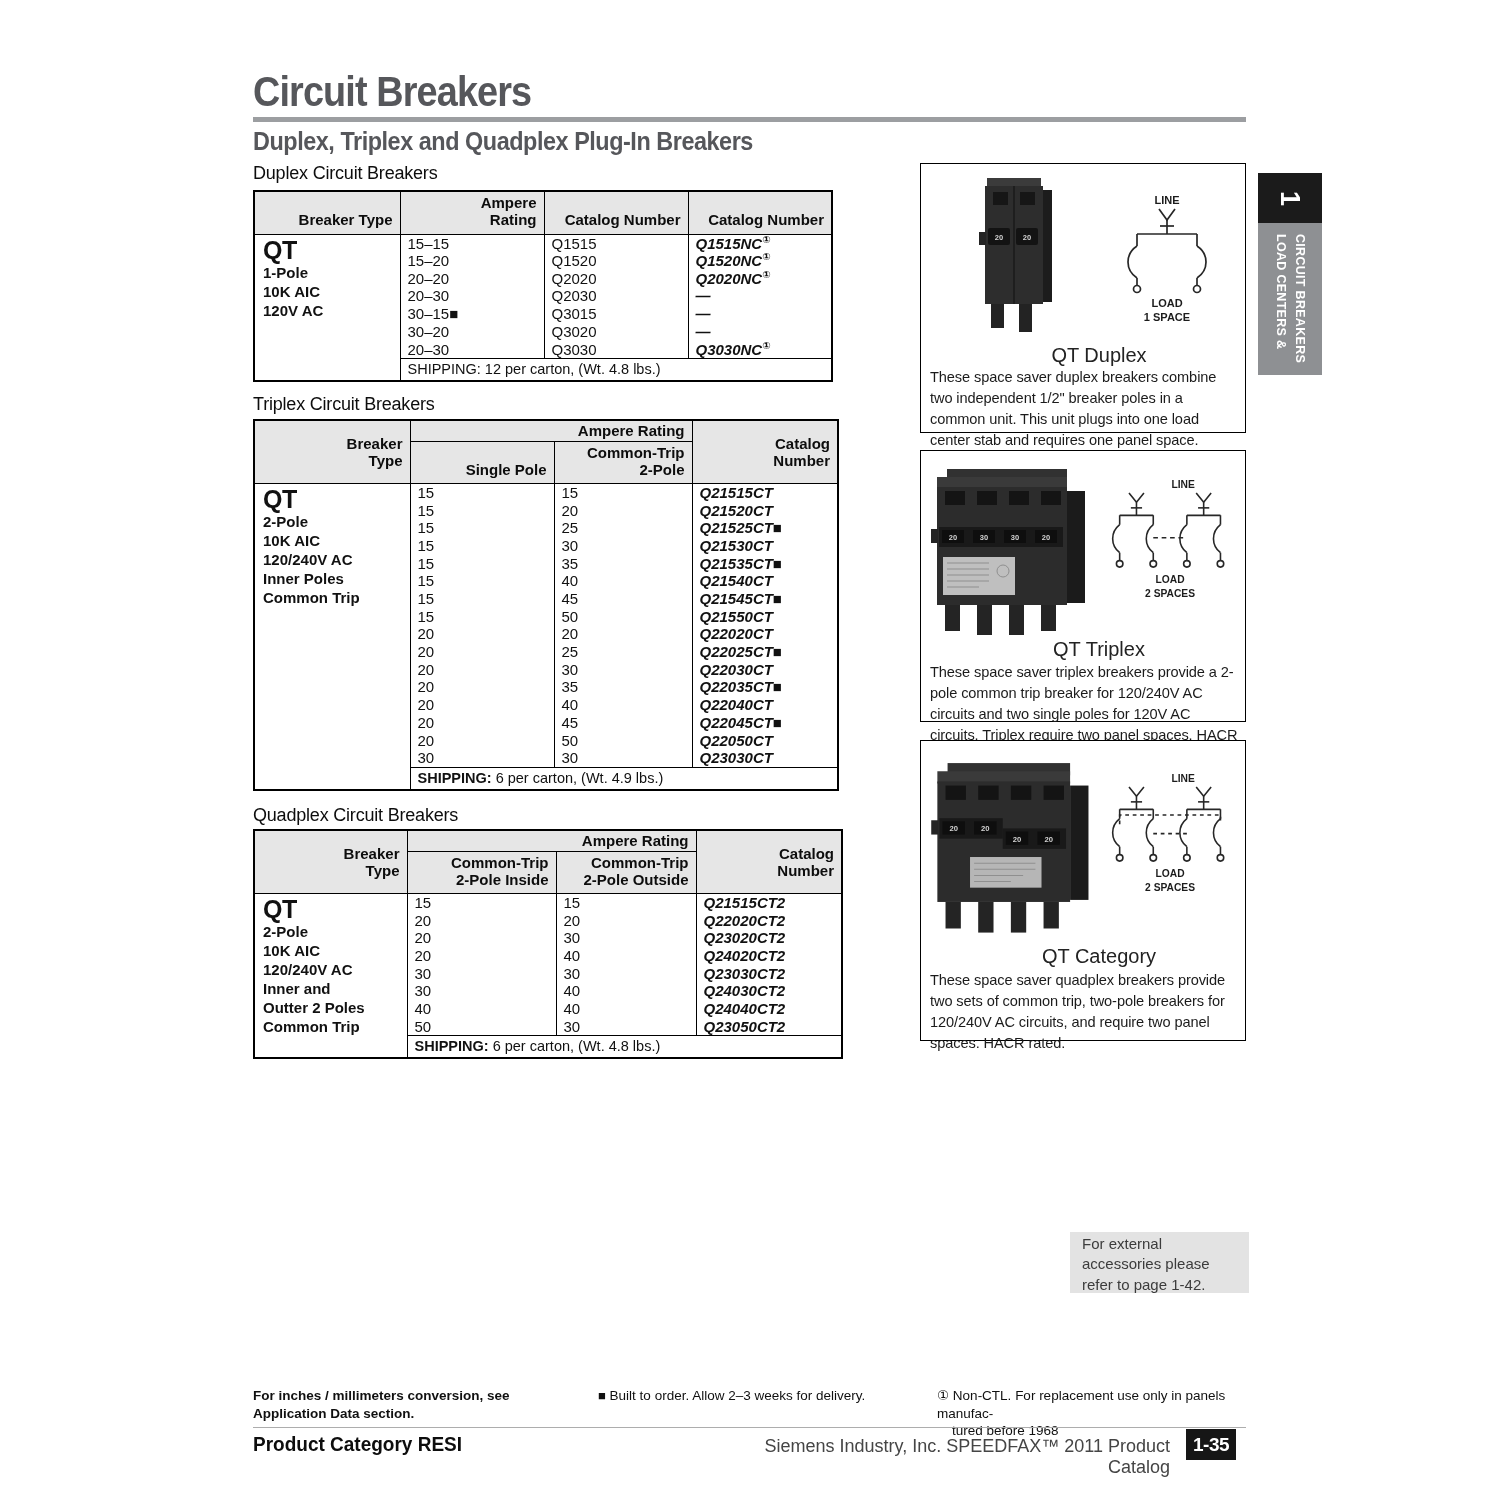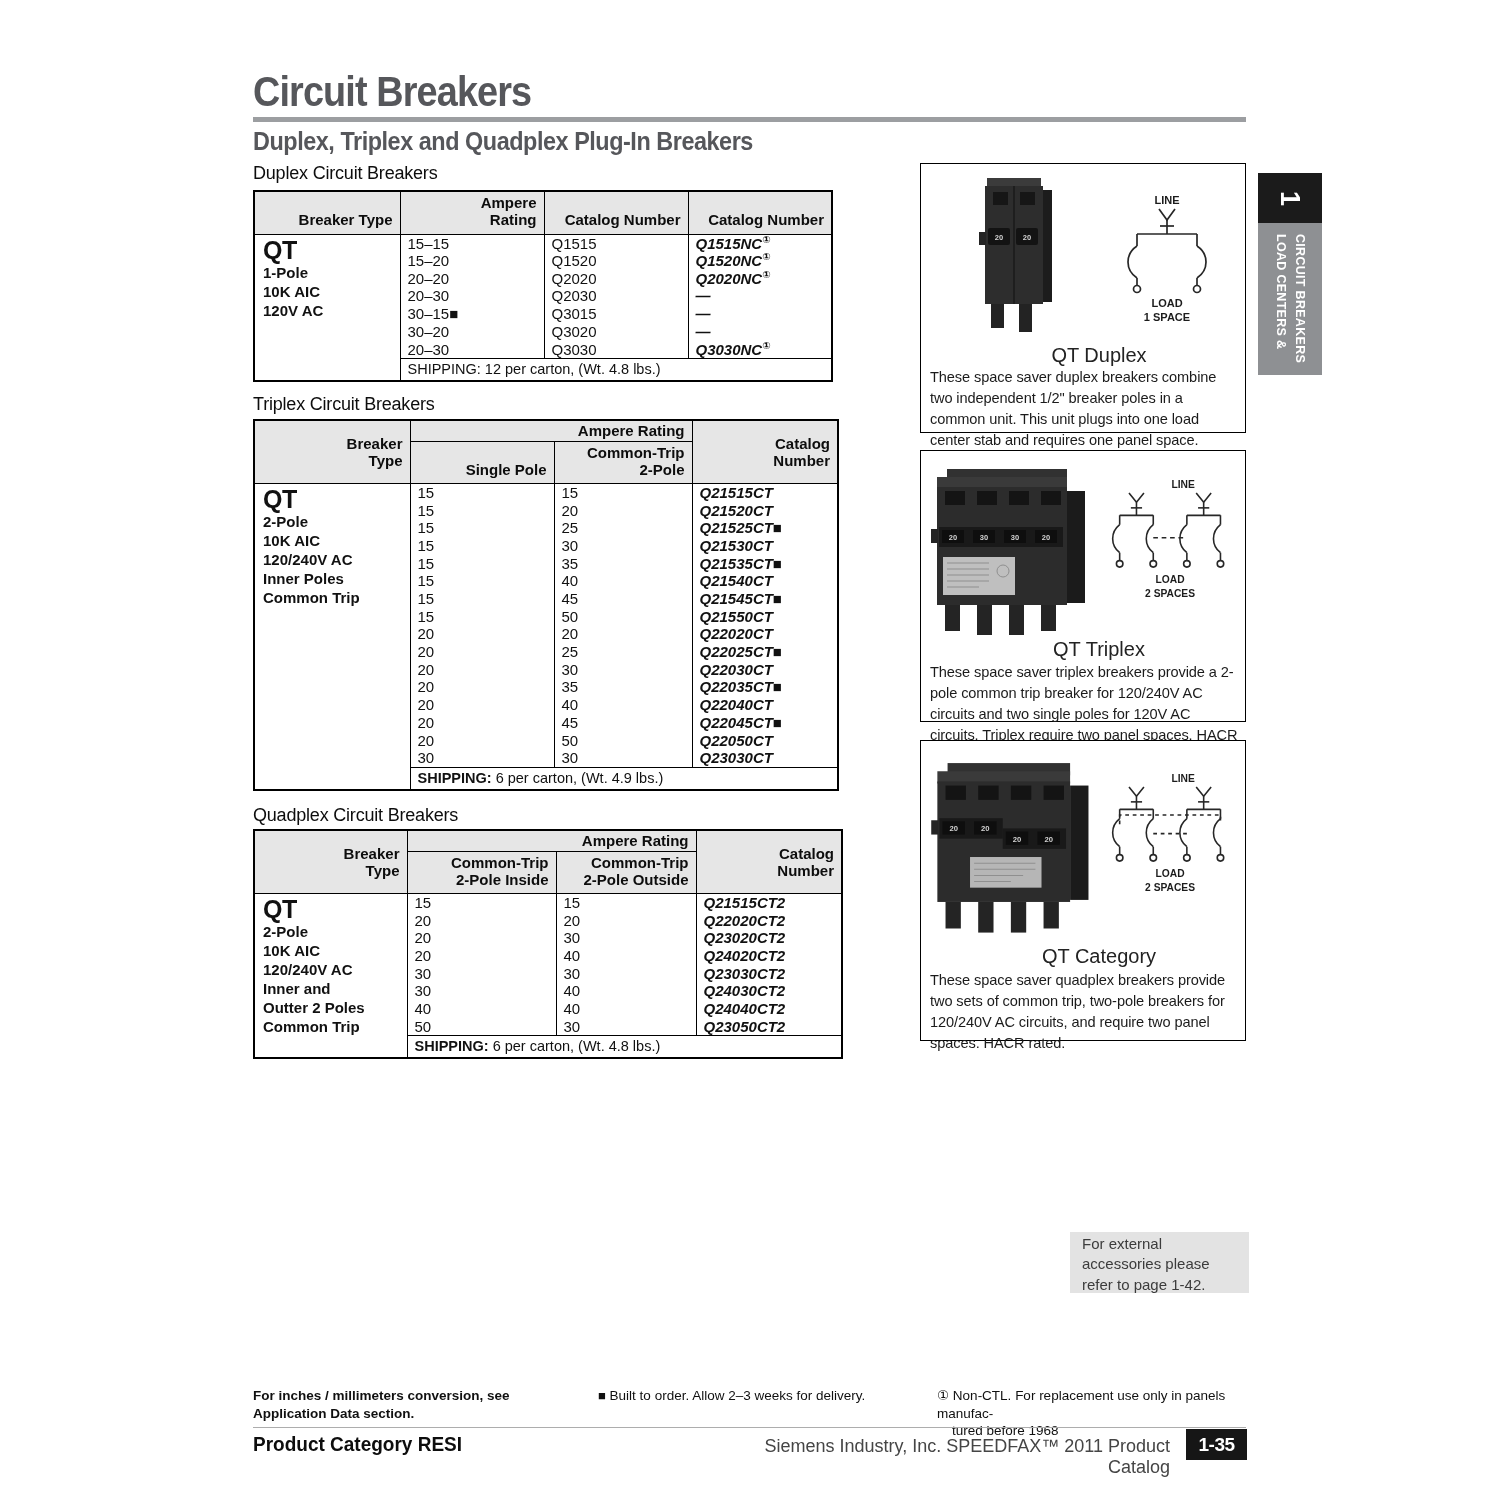--- a/index.html
+++ b/index.html
@@ -71,21 +71,21 @@
   .fn{position:absolute;top:1387px;font-size:13.5px;line-height:1.3;color:#101010;}
   .fn-left{left:253px;width:312px;font-weight:bold;}
   .fn-mid{left:598px;width:340px;}
   .fn-right{left:937px;width:330px;}
   .fn .sq{font-size:13px;}
   .fn-right .l2{padding-left:15px;}
   .footer-rule{position:absolute;left:253px;top:1427px;width:993px;height:1px;background:#adadad;}
   .footer-left{position:absolute;left:253px;top:1433px;font-size:20px;font-weight:bold;color:#0d0d0d;
     transform:scaleX(.95);transform-origin:left;}
   .footer-center{position:absolute;left:700px;top:1436px;width:470px;text-align:right;font-size:18px;color:#454545;}
-  .footer-badge{position:absolute;left:1186px;top:1429px;width:61px;height:31px;background:#161616;
+  .footer-badge{position:absolute;left:1186px;top:1429px;width:50px;height:31px;background:#161616;
     display:flex;align-items:center;justify-content:center;color:#fff;font-weight:bold;font-size:19px;letter-spacing:-0.5px;}
 </style>
 </head>
 <body>
 
 <div class="page">
 
 
   <div class="page-title">Circuit Breakers</div>
   <div class="title-rule"></div>

